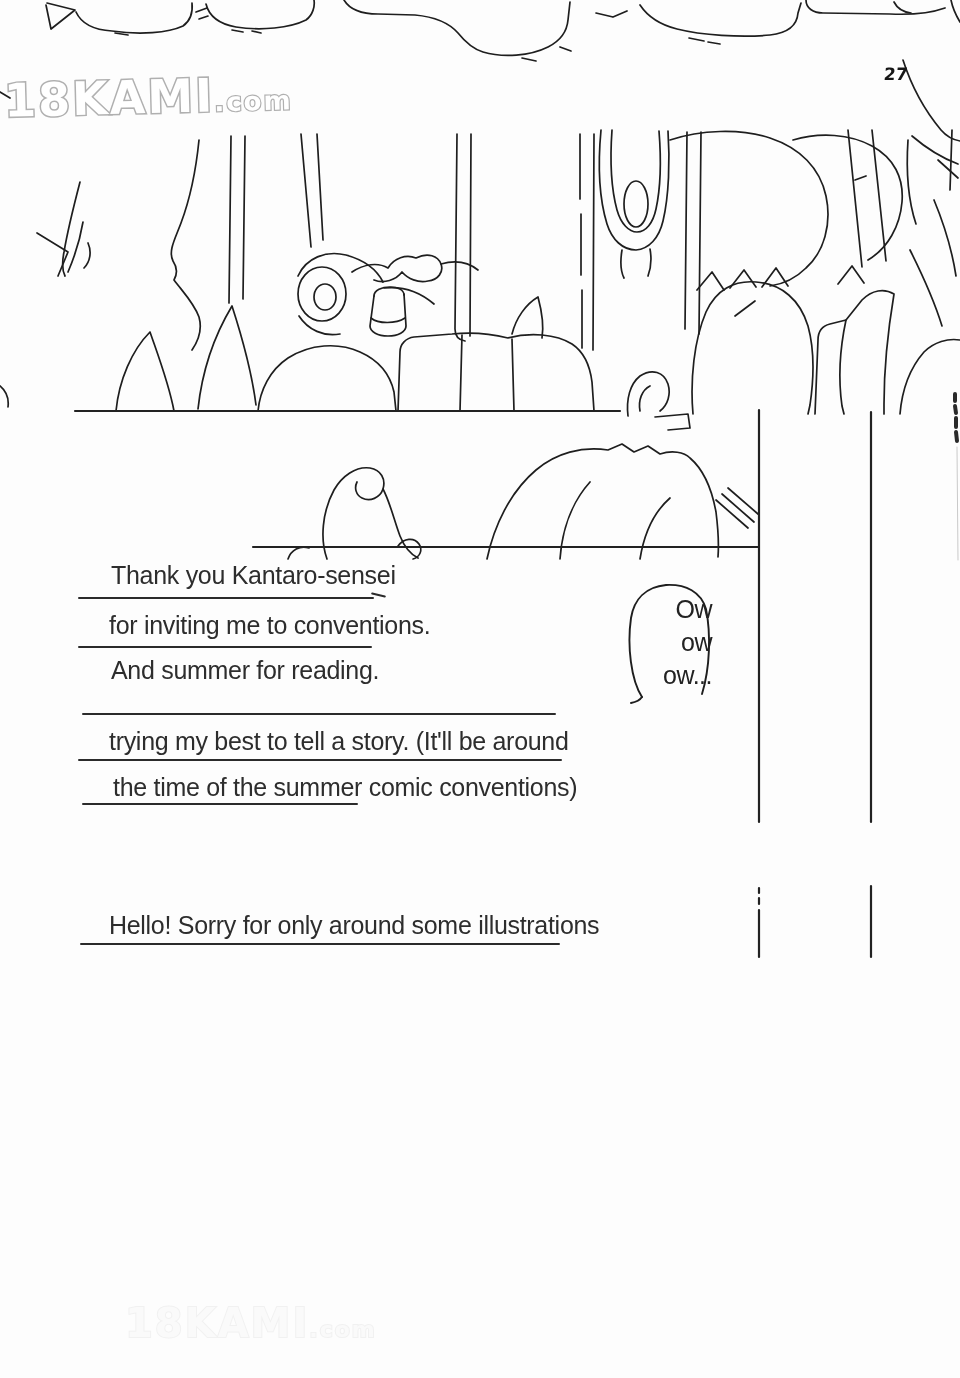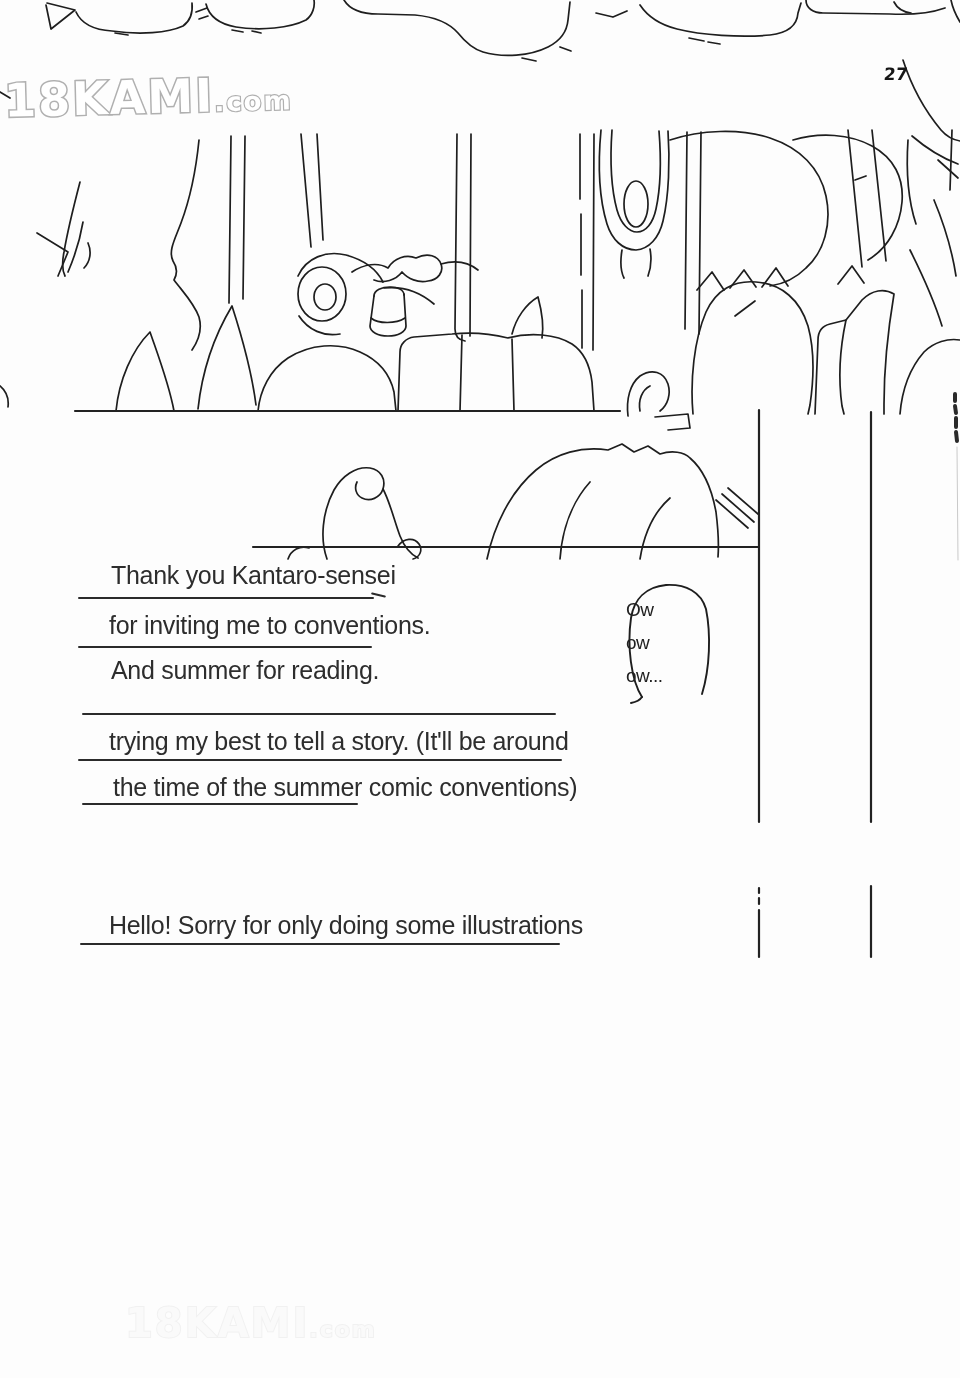--- a/index.html
+++ b/index.html
@@ -49,21 +49,21 @@
   .u1t{left:371px;top:594px;width:15px;transform:rotate(14deg);}
   .u2{left:78px;top:646px;width:294px;}
   .u4{left:82px;top:713px;width:474px;}
   .u5{left:78px;top:759px;width:484px;}
   .u6{left:82px;top:803px;width:276px;}
   .u7{left:80px;top:943px;width:480px;}
 
   
   .bubble-text{
     position:absolute;left:626px;top:593px;width:86px;z-index:3;
-    text-align:left;font-size:19px;line-height:33px;color:#222;
+    text-align:right;font-size:25px;line-height:33px;color:#222;
     letter-spacing:-0.5px;
   }
 </style>
 </head>
 <body>
 
 <div id="page">
 
   <svg id="art" width="960" height="1378" viewBox="0 0 960 1378" fill="none" stroke="#1e1e1e" stroke-width="1.7" stroke-linecap="round" stroke-linejoin="round">
 
@@ -193,20 +193,20 @@
   <div class="cl l3">And summer for reading.</div>
 
   <div class="ul u4"></div>
 
   <div class="cl l5">trying my best to tell a story. (It'll be around</div>
   <div class="ul u5"></div>
 
   <div class="cl l6">the time of the summer comic conventions)</div>
   <div class="ul u6"></div>
 
-  <div class="cl l7">Hello! Sorry for only doing some illustrations</div>
+  <div class="cl l7">Hello! Sorry for only around some illustrations</div>
   <div class="ul u7"></div>
 
   <div class="wm-ghost">
     <span class="big">18KAMI</span><span class="small">.com</span>
   </div>
 
 </div>
 
 </body></html>

